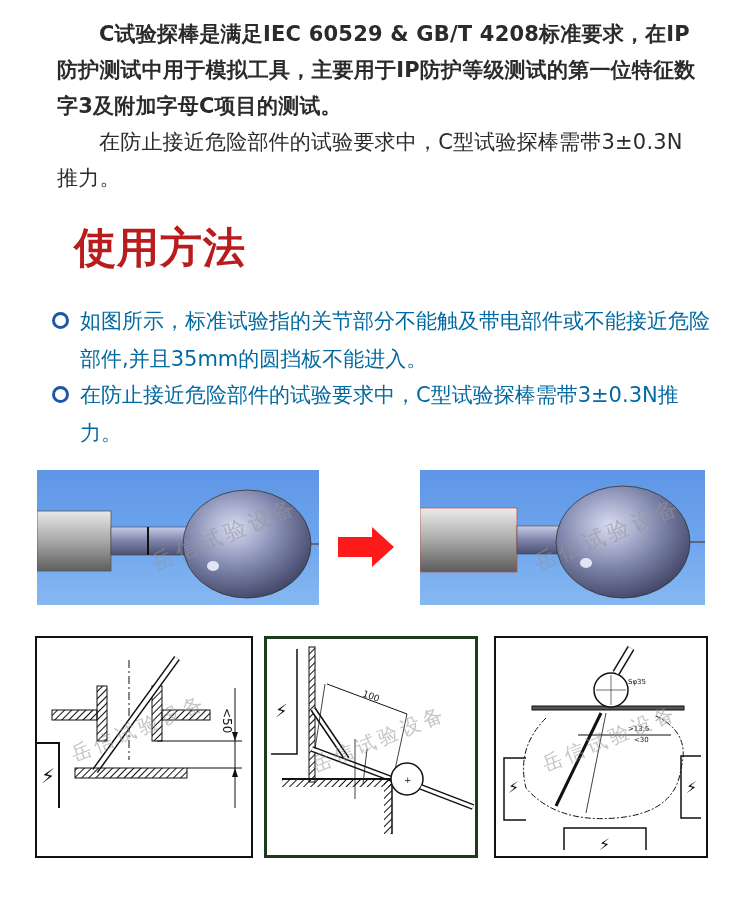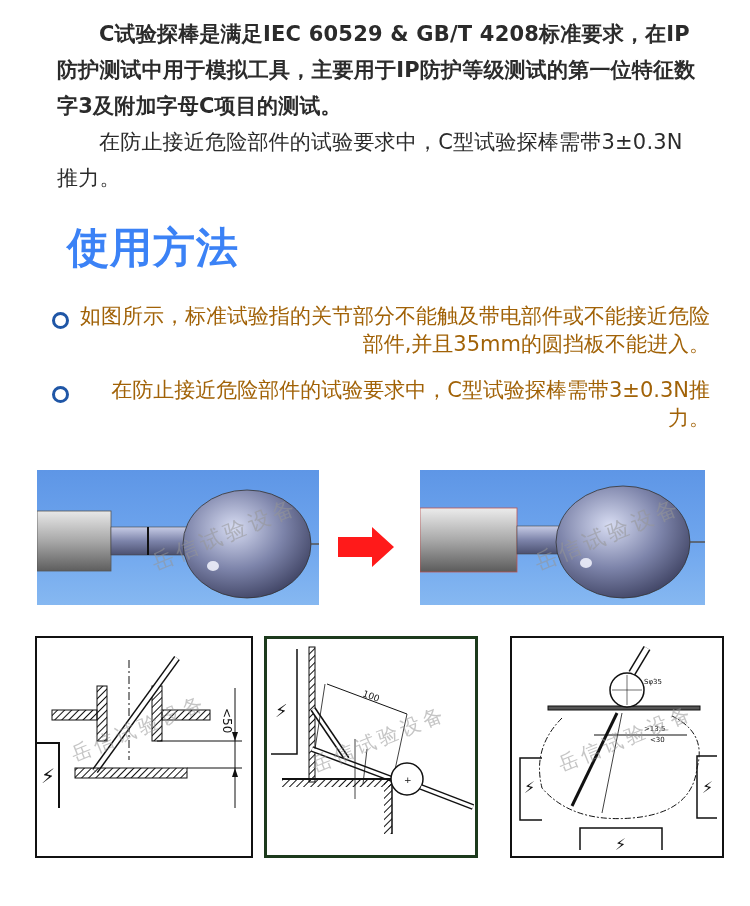--- a/index.html
+++ b/index.html
@@ -10,28 +10,28 @@
     }
     .para {
       position: absolute; left: 57px; width: 645px;
       font-size: 21px; line-height: 36px; color: #2b2b2b;
       letter-spacing: 0.2px;
     }
     .para .indent { display: inline-block; width: 42px; }
     #p1 { top: 16px; font-weight: bold; }
     #p2 { top: 124px; }
     .heading {
-      position: absolute; left: 67px; top: 220px;
-      font-size: 42px; font-weight: bold; color: #3b82f6;
+      position: absolute; left: 74px; top: 220px;
+      font-size: 42px; font-weight: bold; color: #b91c1c;
       letter-spacing: 1px;
     }
     .bullet-item {
       position: absolute; left: 50px; width: 660px;
-      font-size: 21px; line-height: 28px; color: #a16207;
-      padding-left: 30px; box-sizing: border-box; text-align: right;
+      font-size: 21px; line-height: 38px; color: #0369a1;
+      padding-left: 30px; box-sizing: border-box;
     }
     .bullet-item .dot {
       position: absolute; left: 2px; top: 10px;
       width: 11px; height: 11px; border-radius: 50%;
       border: 3.5px solid #1f56a6; background: #fff;
     }
     #b1 { top: 302px; }
     #b2 { top: 376px; }
 
     .photo {
@@ -43,21 +43,21 @@
     #photo2 { left: 420px; width: 285px; }
 
     .arrow { position: absolute; left: 338px; top: 527px; width: 56px; height: 40px; }
 
     .diagram {
       position: absolute; top: 636px; height: 222px; background: #fff;
       border: 2px solid #111; box-sizing: border-box;
     }
     #diag1 { left: 35px; width: 218px; }
     #diag2 { left: 264px; width: 214px; border-color: #1c3a1c; border-width: 3px; }
-    #diag3 { left: 510px; width: 214px; }
+    #diag3 { left: 494px; width: 214px; }
     .diagram svg, .photo svg { position: absolute; left: 0; top: 0; }
     .wm {
       position: absolute; font-size: 22px; color: rgba(150,150,150,0.55);
       white-space: nowrap; transform: rotate(-22deg); transform-origin: left top;
       pointer-events: none; letter-spacing: 4px;
     }
   </style>
 </head>
 <body>
 

